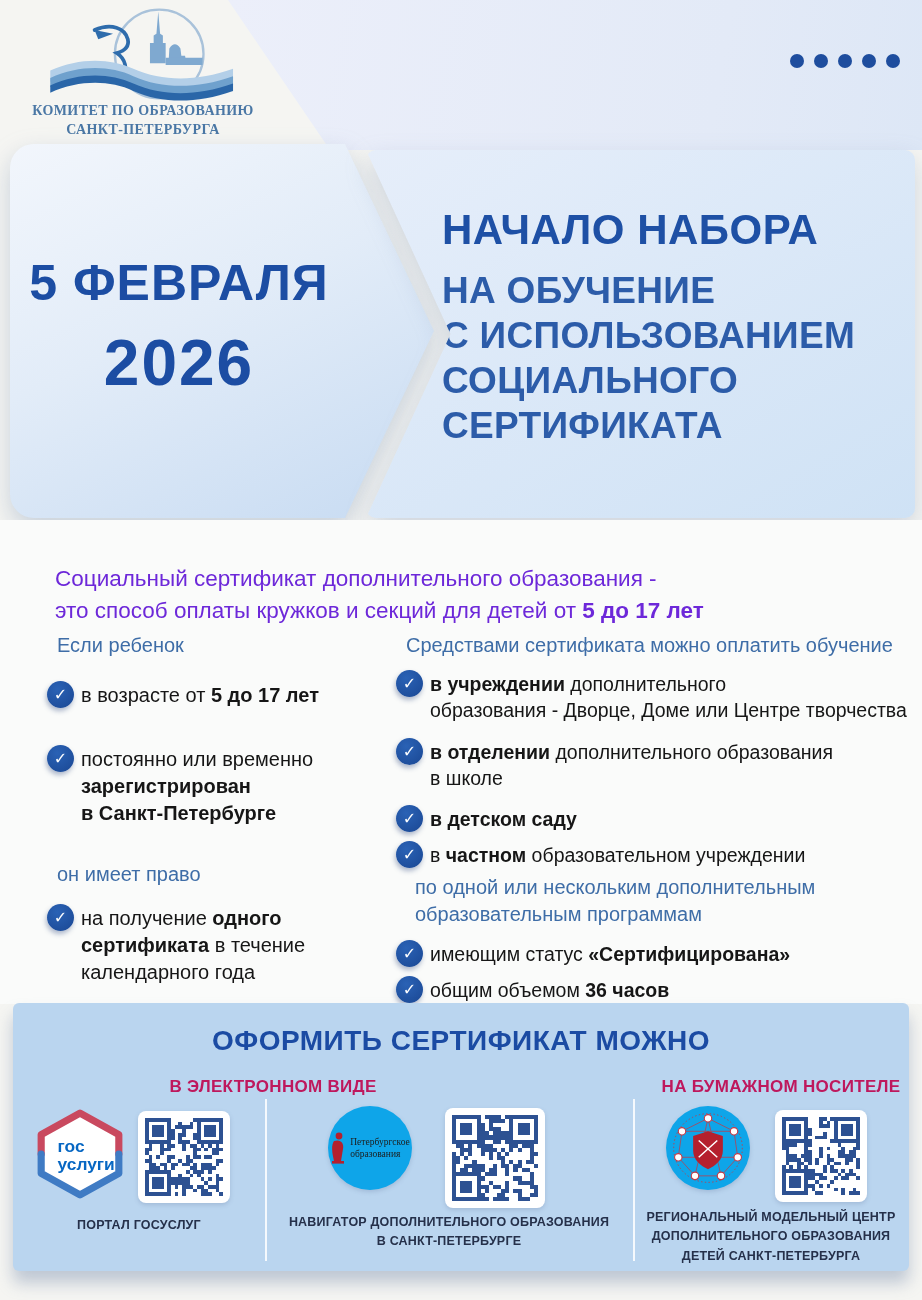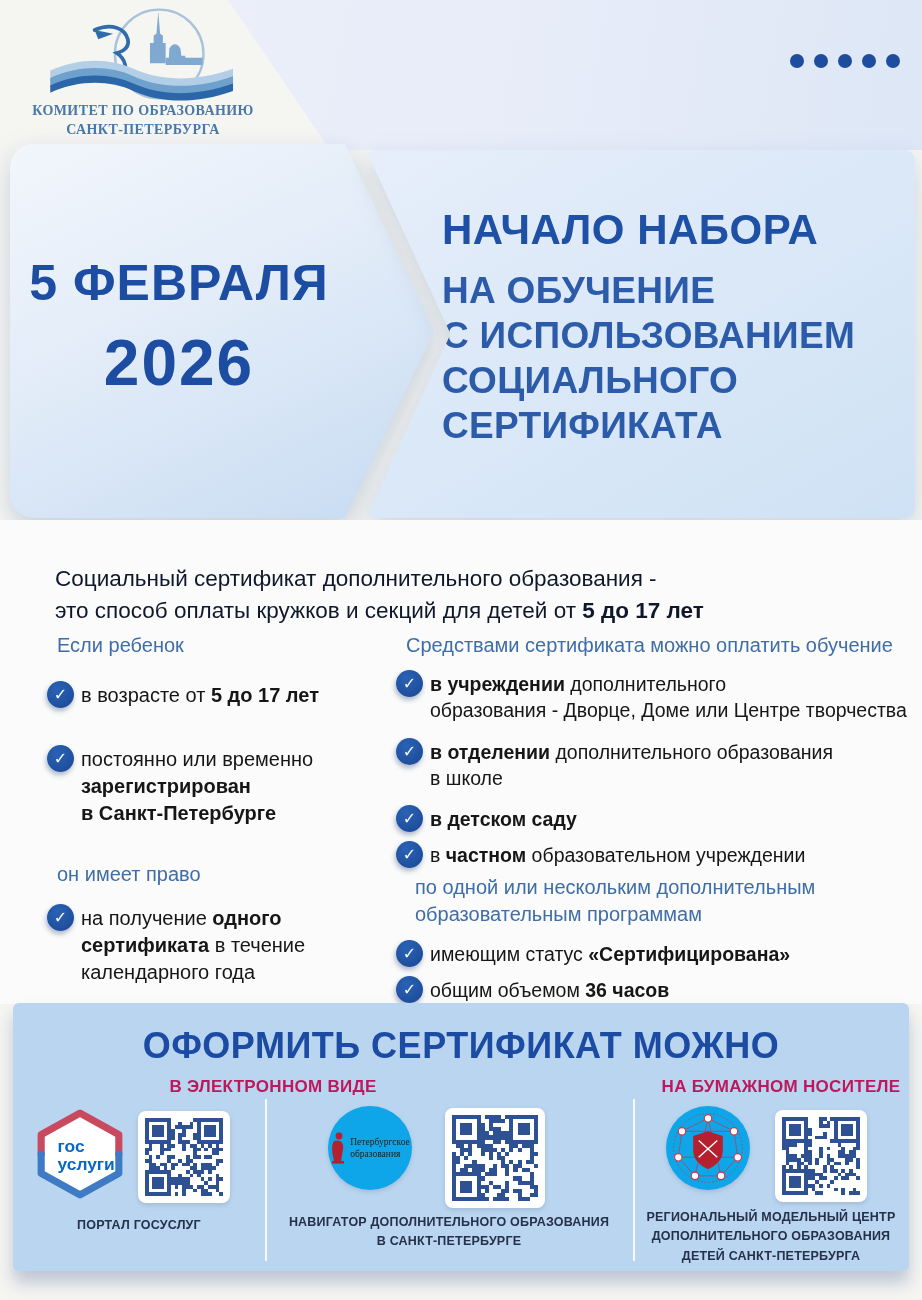--- a/index.html
+++ b/index.html
@@ -36,21 +36,21 @@
     clip-path:polygon(0 0,100% 0,100% 100%,0 100%,15.4% 50%);
     background:linear-gradient(150deg,#e6eefa 0%,#cfe2f5 100%);}
   .title-main{position:absolute;left:76px;top:56px;font-size:42px;font-weight:800;
     color:#1e50a5;letter-spacing:.5px;}
   .title-rest{position:absolute;left:76px;top:118px;font-size:37px;font-weight:700;
     color:#2c5ca9;line-height:45px;letter-spacing:.3px;}
 
   
   .mid-bg{position:absolute;left:0;top:520px;width:100%;height:484px;background:#fafbfa;}
   .intro{position:absolute;left:55px;top:540px;width:830px;font-size:22.5px;
-    line-height:1.45;color:#0f172a;}
+    line-height:1.45;color:#6d28d9;}
   .col{position:absolute;top:634px;}
   .col-left{left:47px;width:330px;}
   .col-right{left:396px;width:512px;}
   .col-heading{padding-left:10px;font-size:20px;color:#3e6da7;font-weight:400;}
   .check-item{display:flex;gap:7px;align-items:flex-start;}
   .chk{flex:none;width:27px;height:27px;border-radius:50%;margin-top:0px;
     background:radial-gradient(circle at 38% 30%,#2a62b5,#1a4793);
     box-shadow:-1px 3px 5px rgba(25,55,115,.35);
     color:#fff;display:flex;align-items:center;justify-content:center;
     font-size:16px;font-weight:700;}
@@ -65,21 +65,21 @@
   .col-right .checklist-a .check-item{margin-bottom:14px;}
   .col-right .checklist-a .check-item:nth-child(3){margin-bottom:8px;}
   .col-right .checklist-a .check-item:nth-child(4){margin-bottom:6px;}
   .note{margin:4px 0 12px 19px;font-size:20px;line-height:1.35;color:#3e6da7;}
   .col-right .checklist-b .check-item{margin-bottom:9px;}
 
   
   .panel{position:absolute;left:13px;top:1003px;width:896px;height:268px;
     background:#bad5ef;border-radius:6px;box-shadow:0 12px 16px rgba(125,145,175,.45);}
   .panel-title{position:absolute;top:22px;left:0;width:100%;text-align:center;
-    font-size:36px;font-weight:800;color:#1b4ba3;letter-spacing:.5px;}
+    font-size:28px;font-weight:800;color:#1b4ba3;letter-spacing:.5px;}
   .sub-label{position:absolute;top:74px;font-size:17px;font-weight:700;color:#be185d;
     text-align:center;letter-spacing:.3px;}
   .sub-electronic{left:0;width:520px;}
   .sub-paper{left:640px;width:256px;}
   .divider{position:absolute;top:96px;width:2px;height:162px;background:rgba(255,255,255,.85);}
   .divider-1{left:252px;} .divider-2{left:620px;}
 
   .caption{position:absolute;text-align:center;font-size:12.5px;font-weight:700;
     color:#25304a;line-height:1.55;letter-spacing:.2px;}
   .caption-1{top:213px;left:0;width:252px;}

